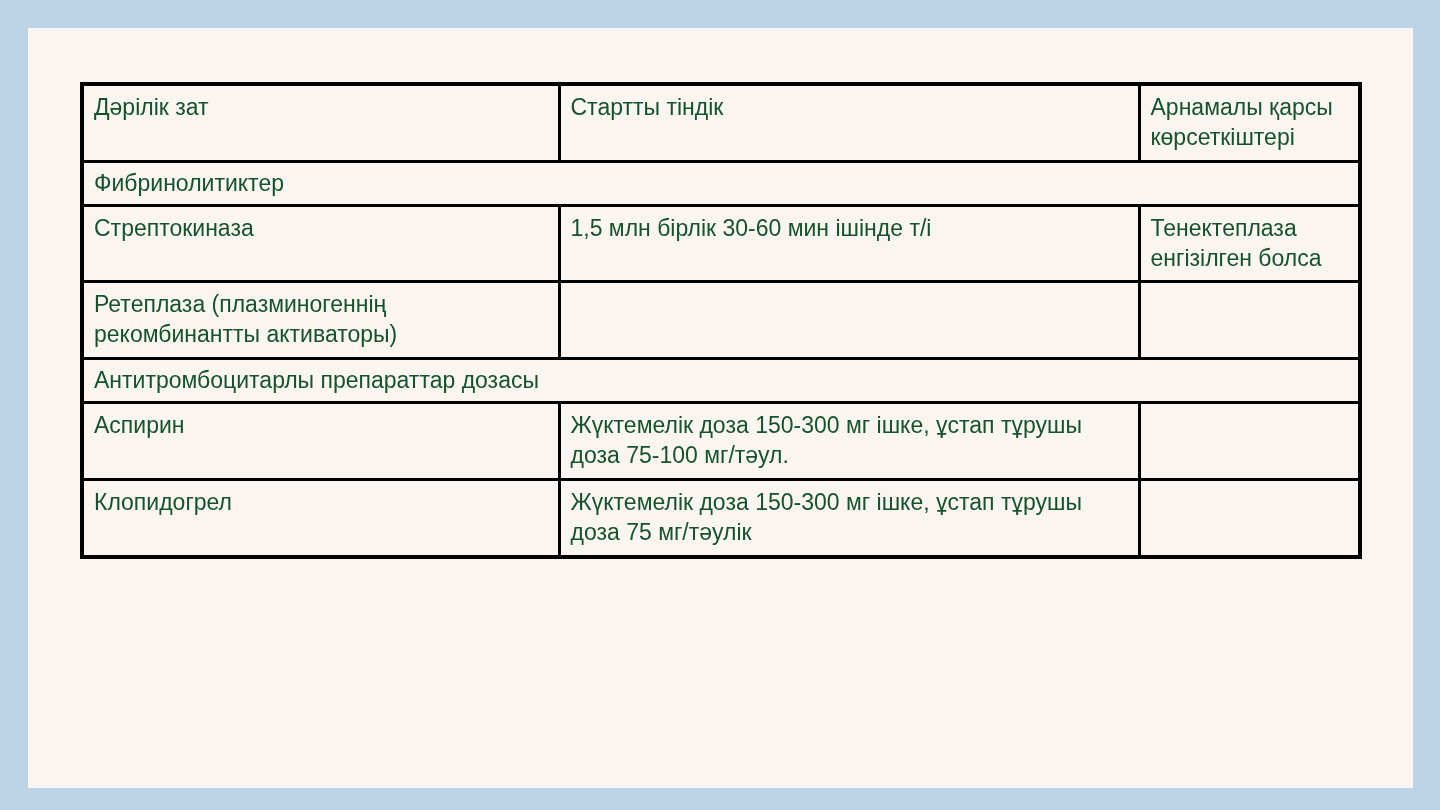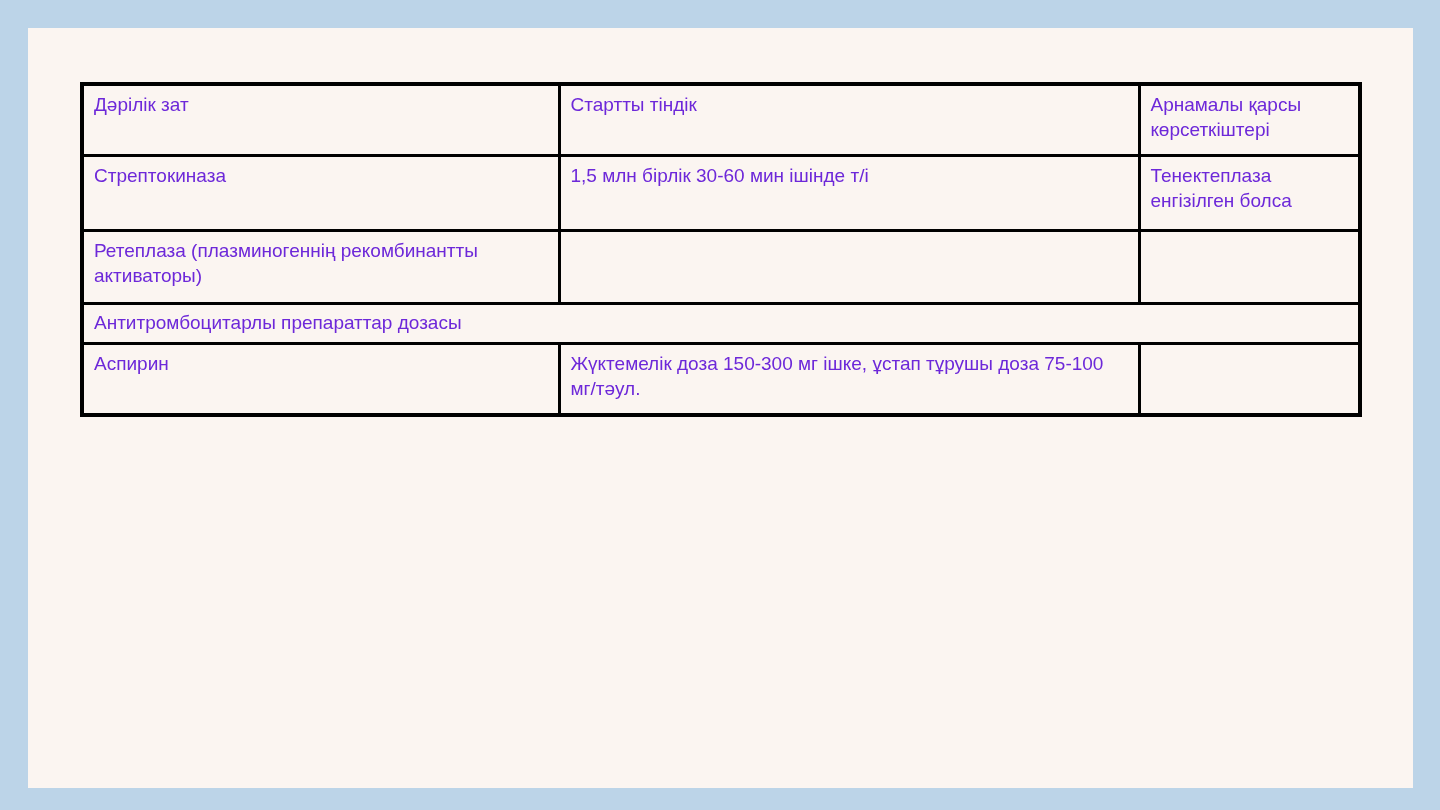--- a/index.html
+++ b/index.html
@@ -38,23 +38,23 @@
     table-layout: fixed;
     background: #fbf5f1;
     border: 4px solid #000000;
   }
 
   table.drug-table td {
     border: 3px solid #000000;
     background: #fbf5f1;
     vertical-align: top;
     padding: 7px 9px 7px 10px;
-    font-size: 19px;
+    font-size: 23px;
     line-height: 1.30;
-    color: #6d28d9;
+    color: #14532d;
     font-weight: 400;
     white-space: pre-line;
     word-wrap: break-word;
   }
 
   
   col.c1 { width: 477px; }
   col.c2 { width: 580px; }
   col.c3 { width: 221px; }
 
@@ -87,20 +87,23 @@
         <col class="c3">
       </colgroup>
       <tbody>
 
         <tr class="row-header">
           <td>Дәрілік зат</td>
           <td>Стартты тіндік</td>
           <td>Арнамалы қарсы көрсеткіштері</td>
         </tr>
 
+        <tr class="row-section">
+          <td class="section-cell" colspan="3">Фибринолитиктер</td>
+        </tr>
 
         <tr class="row-strepto">
           <td>Стрептокиназа</td>
           <td> 1,5 млн бірлік 30-60 мин ішінде т/і</td>
           <td>Тенектеплаза енгізілген болса</td>
         </tr>
 
 
         <tr class="row-rete">
           <td>Ретеплаза (плазминогеннің рекомбинантты активаторы)</td>
@@ -112,17 +115,22 @@
         <tr class="row-section">
           <td class="section-cell" colspan="3">Антитромбоцитарлы препараттар дозасы</td>
         </tr>
 
         <tr class="row-aspirin">
           <td>Аспирин</td>
           <td>Жүктемелік доза 150-300 мг ішке, ұстап тұрушы доза 75-100 мг/тәул.</td>
           <td class="empty-cell"></td>
         </tr>
 
+        <tr class="row-clopi">
+          <td>Клопидогрел</td>
+          <td>Жүктемелік доза 150-300 мг ішке, ұстап тұрушы доза 75 мг/тәулік</td>
+          <td class="empty-cell"></td>
+        </tr>
 
       </tbody>
     </table>
   </div>
 </div>
 
 </body></html>

